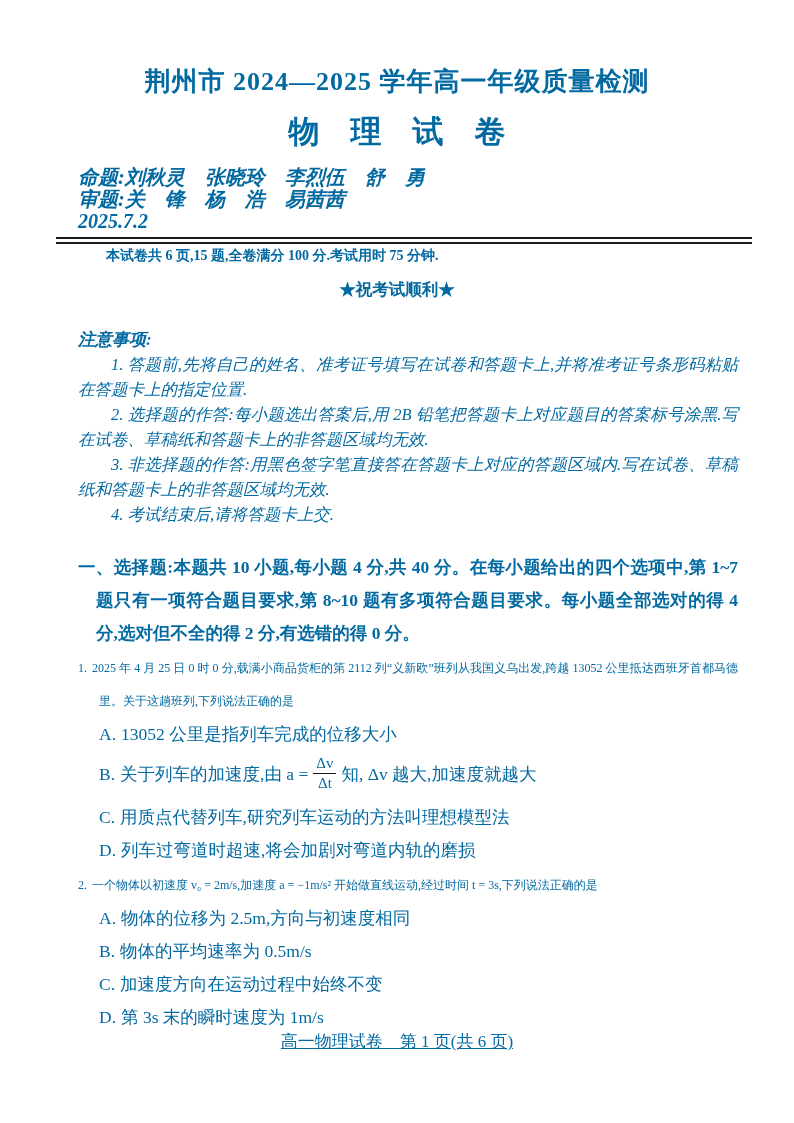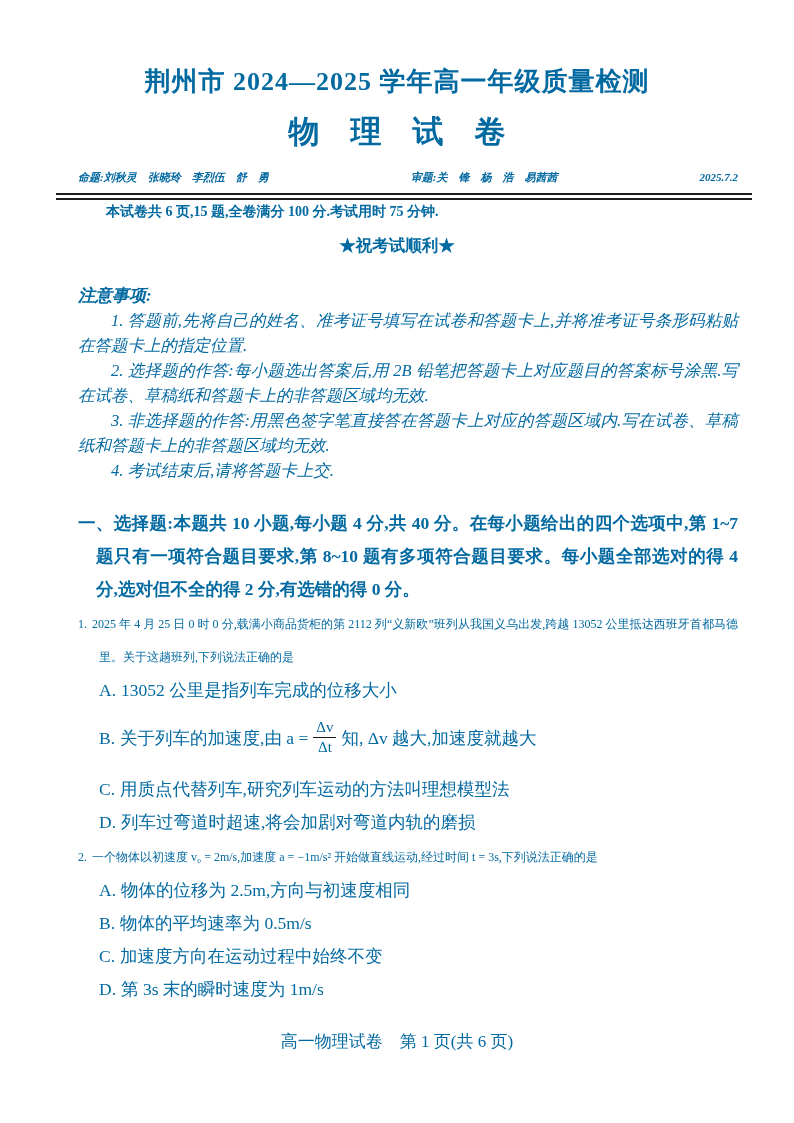--- a/index.html
+++ b/index.html
@@ -28,25 +28,26 @@
     text-align: center;
     font-size: 31px;
     font-weight: bold;
     line-height: 40px;
   }
   .byline {
     margin-top: 14px;
     display: flex;
     justify-content: space-between;
     align-items: baseline;
-    font-size: 11px;
+    font-size: 20px;
     font-weight: bold;
     font-style: italic;
     line-height: 22px;
     white-space: nowrap;
+    flex-direction: column;
   }
   .divider {
     margin: 5px -14px 0 -22px;
     height: 3px;
     border-top: 2px solid #1c1c1c;
     border-bottom: 2px solid #1c1c1c;
   }
   .exam-info {
     font-size: 14px;
     font-weight: bold;
@@ -98,36 +99,37 @@
     line-height: 33px;
     padding-left: 21px;
   }
   .option-tall { margin: 6px 0; }
   .qnum, .olabel { margin-right: 5px; }
   .frac {
     display: inline-flex;
     flex-direction: column;
     vertical-align: middle;
     text-align: center;
-    margin: 8px 5px;
+    margin: 0 5px;
     font-size: 15px;
     line-height: 1.15;
     position: relative;
     top: -2px;
   }
   .frac .num { border-bottom: 1.5px solid #161616; padding: 0 3px 1px; }
   .frac .den { padding-top: 1px; }
   .footer {
     position: absolute;
     left: 0;
     right: 0;
     top: 1030px;
     text-align: center;
     font-size: 17px;
     line-height: 24px;
+    text-decoration: underline;
   }
 </style>
 </head>
 <body>
 
 <div class="page">
 
   <div class="title">荆州市 2024—2025 学年高一年级质量检测</div>
 
   <div class="subtitle">物　理　试　卷</div>

